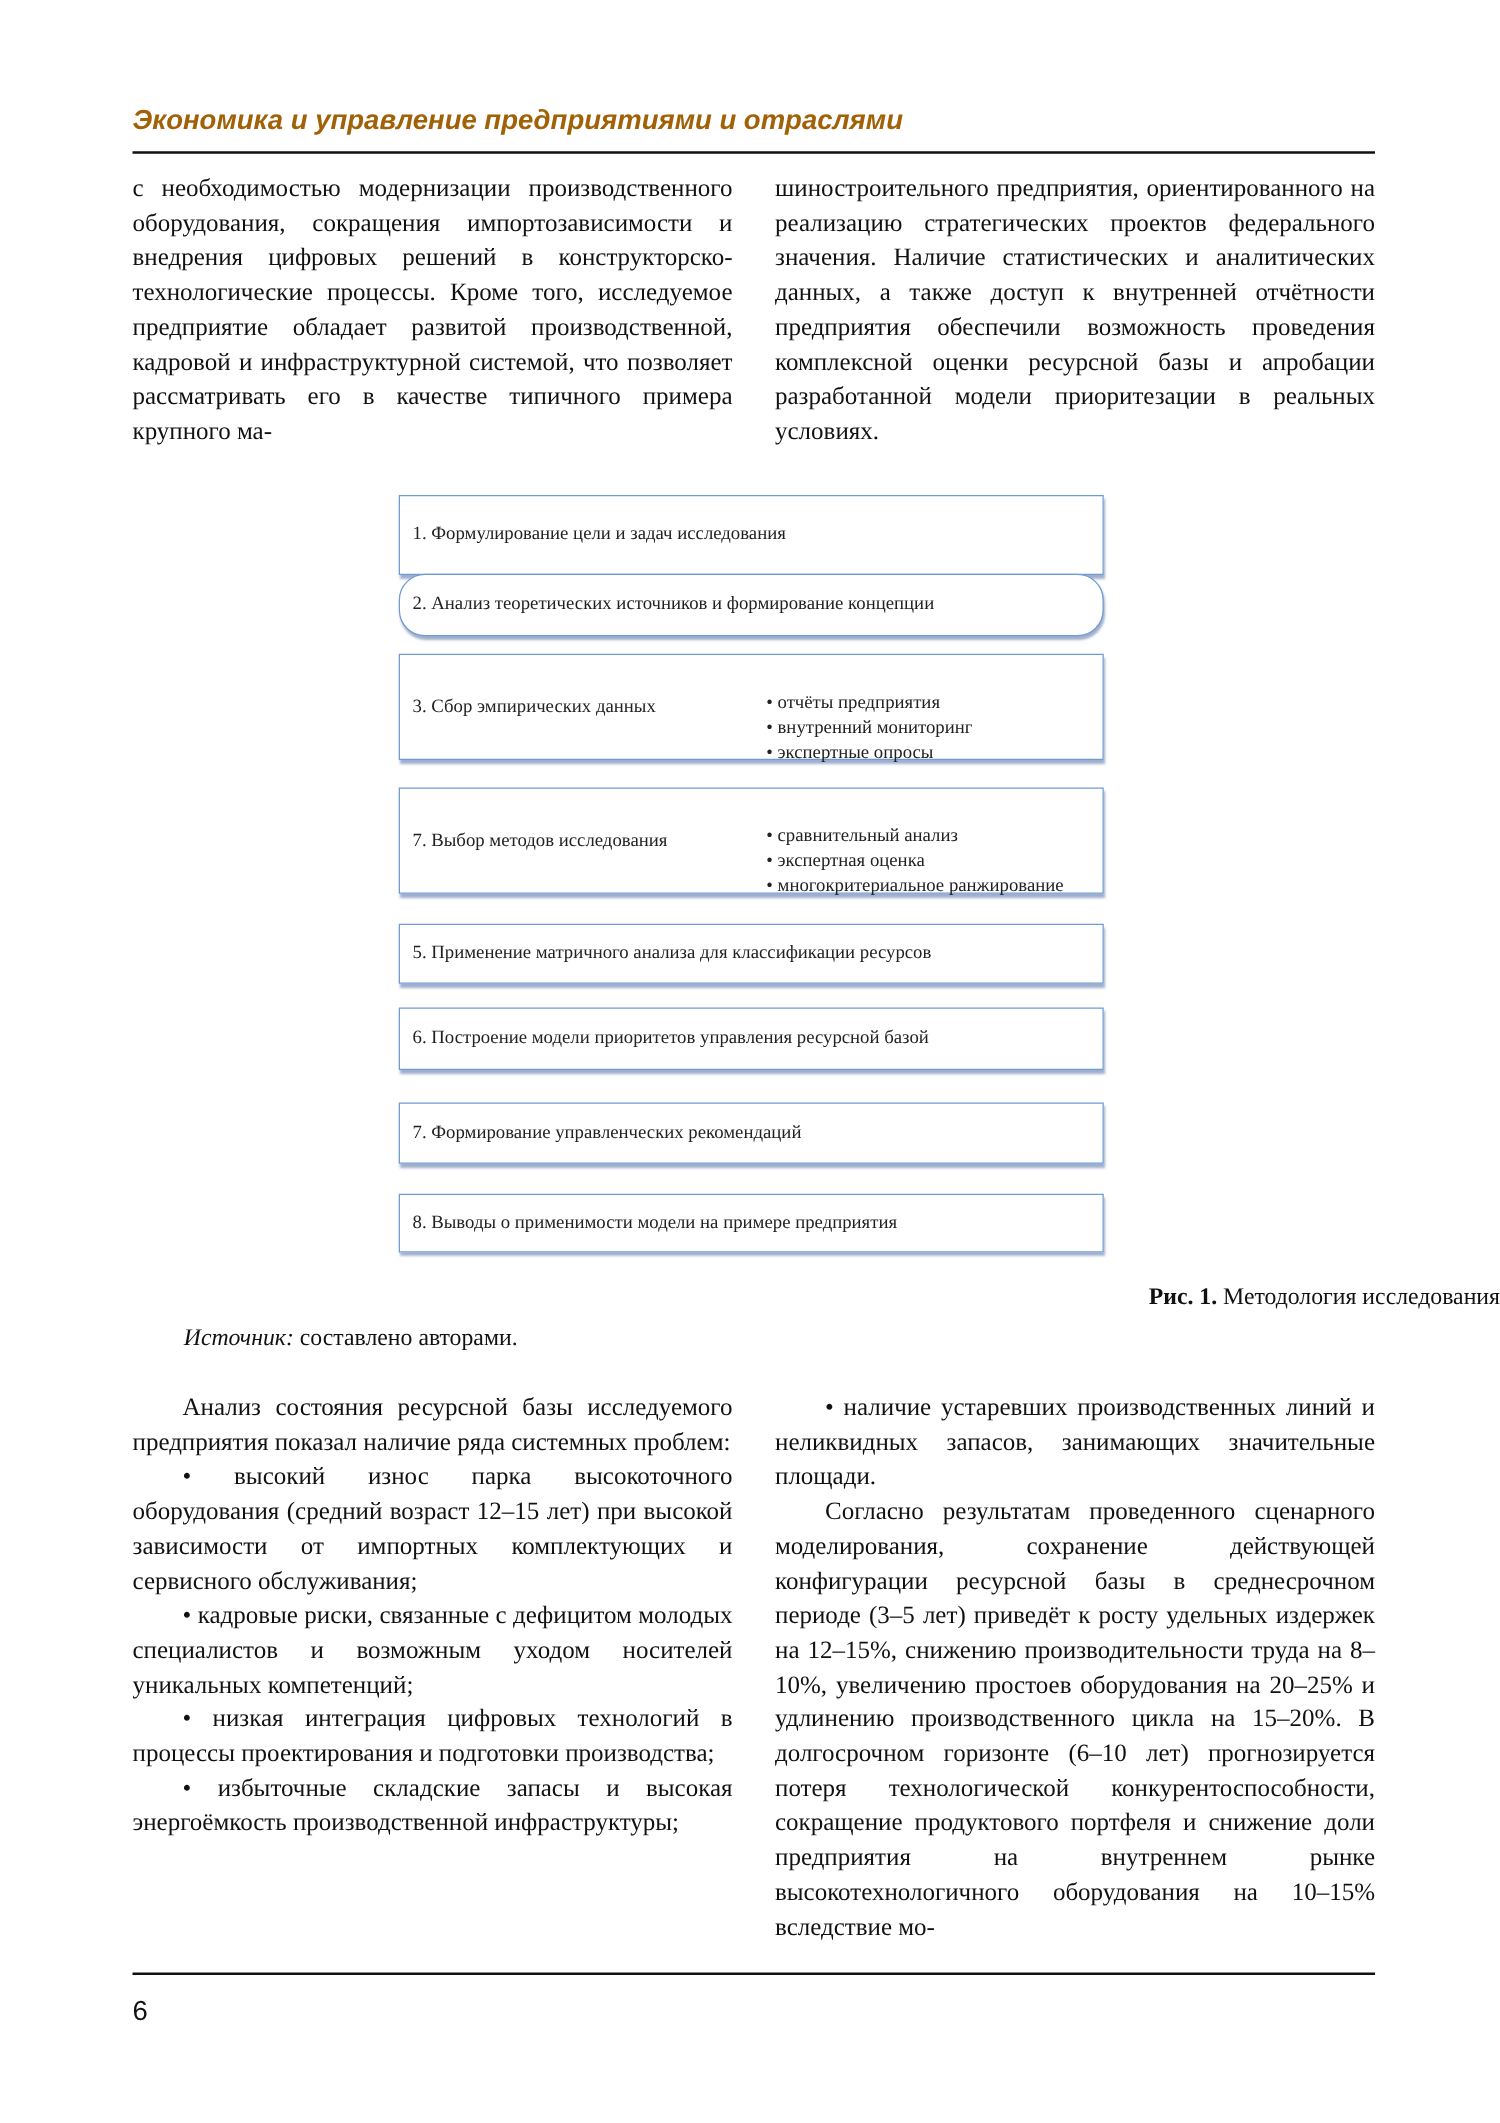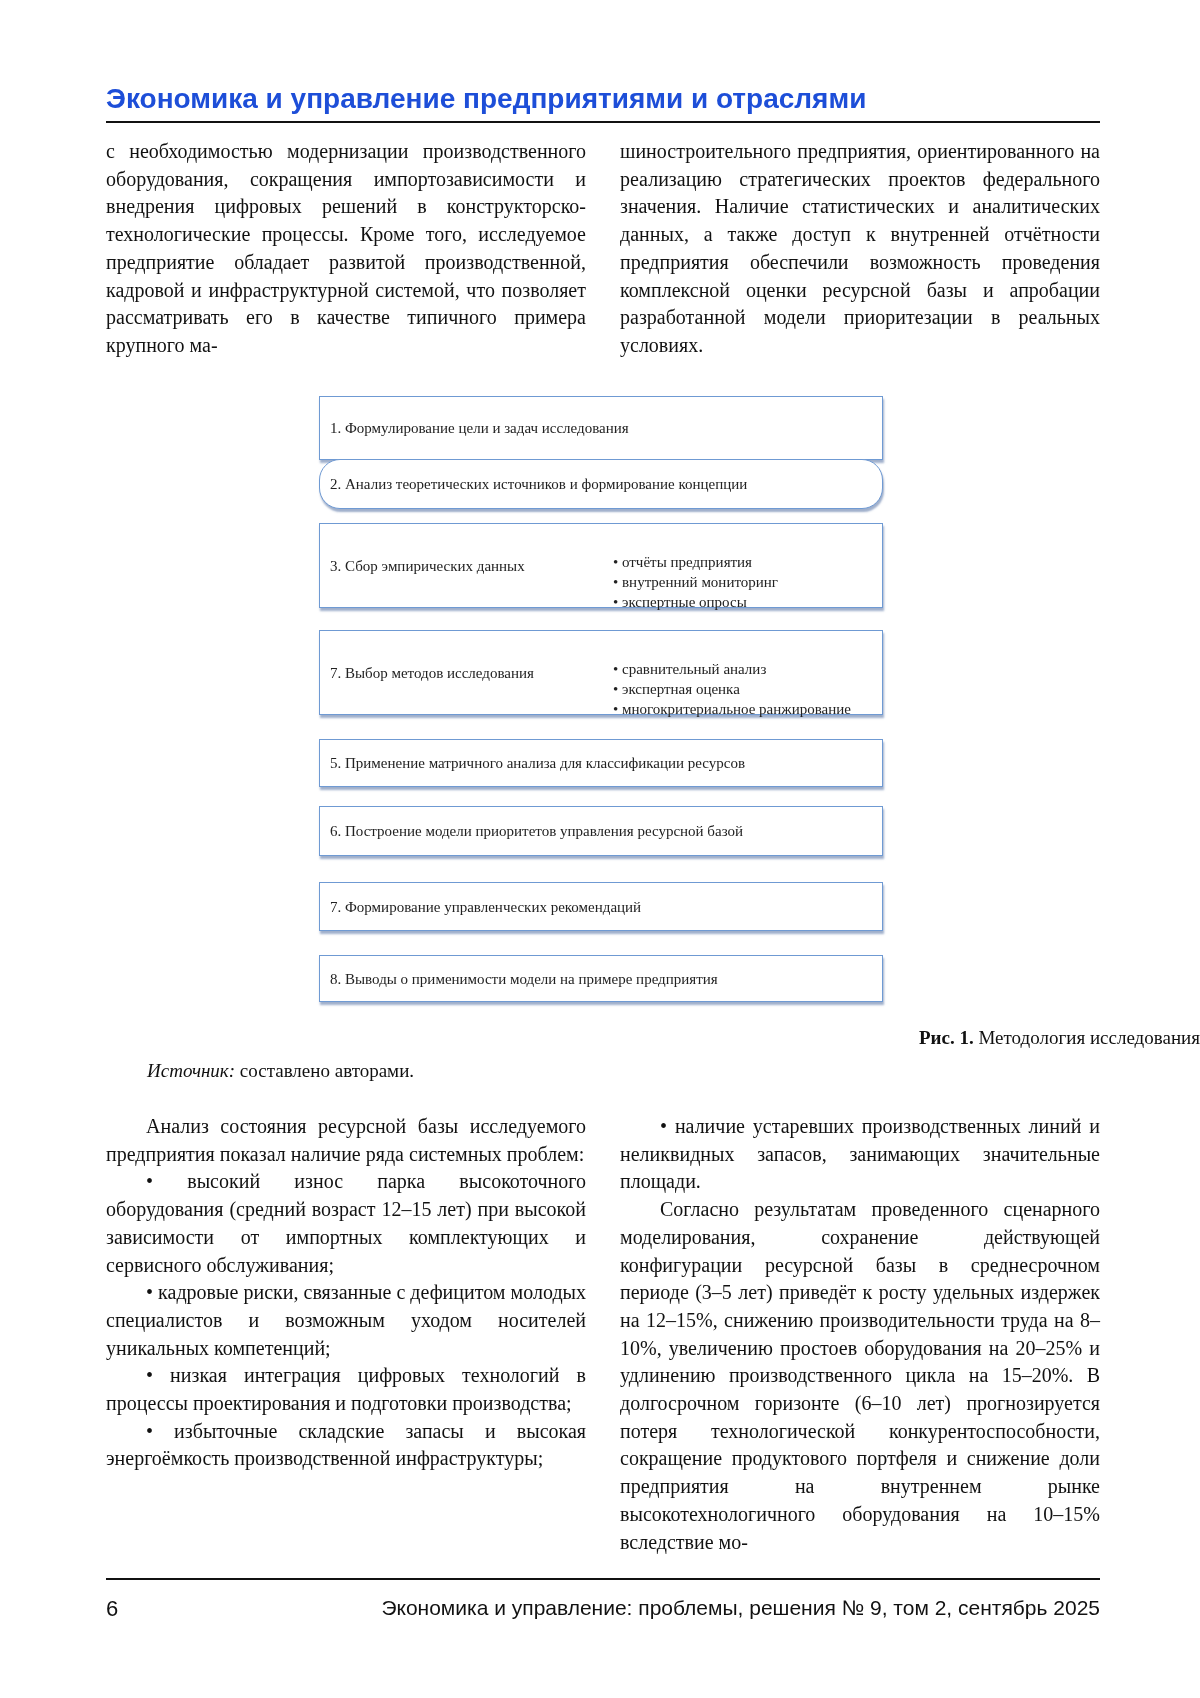--- a/index.html
+++ b/index.html
@@ -1,22 +1,22 @@
 <!DOCTYPE html>
 <html><head>
 <meta charset="utf-8">
 <style>
   html, body { margin: 0; padding: 0; background: #ffffff; }
   body { width: 1200px; height: 1698px; position: relative; overflow: hidden; color: #111; }
   .page { position: absolute; left: 0; top: 0; width: 1200px; height: 1698px; }
 
   .running-head {
     position: absolute; left: 106px; top: 83px; width: 994px;
-    font-family: "Liberation Sans", sans-serif; font-weight: bold; font-size: 28px;
-    color: #1d4ed8; letter-spacing: 0;
+    font-family: "Liberation Sans", sans-serif; font-weight: bold; font-size: 22px;
+    color: #a16207; letter-spacing: 0; font-style: italic;
   }
   .head-rule { position: absolute; left: 106px; top: 121px; width: 994px; height: 2px; background: #111; }
 
   .col {
     position: absolute; width: 480px;
     font-family: "Liberation Serif", serif; font-size: 20px; line-height: 27.7px;
     text-align: justify; color: #111;
   }
   .col p { margin: 0; }
   .col .indent { text-indent: 40px; }
@@ -114,14 +114,13 @@
     <p class="indent">• низкая интеграция цифровых технологий в процессы проектирования и подготовки производства;</p>
     <p class="indent">• избыточные складские запасы и высокая энергоёмкость производственной инфраструктуры;</p>
   </div>
   <div class="col col-right-bottom">
     <p class="indent">• наличие устаревших производственных линий и неликвидных запасов, занимающих значительные площади.</p>
     <p class="indent">Согласно результатам проведенного сценарного моделирования, сохранение действующей конфигурации ресурсной базы в среднесрочном периоде (3–5 лет) приведёт к росту удельных издержек на 12–15%, снижению производительности труда на 8–10%, увеличению простоев оборудования на 20–25% и удлинению производственного цикла на 15–20%. В долгосрочном горизонте (6–10 лет) прогнозируется потеря технологической конкурентоспособности, сокращение продуктового портфеля и снижение доли предприятия на внутреннем рынке высокотехнологичного оборудования на 10–15% вследствие мо-</p>
   </div>
 
   <div class="foot-rule"></div>
   <div class="page-number">6</div>
-  <div class="journal-footer">Экономика и управление: проблемы, решения № 9, том 2, сентябрь 2025</div>
 </div>
 
 </body></html>

